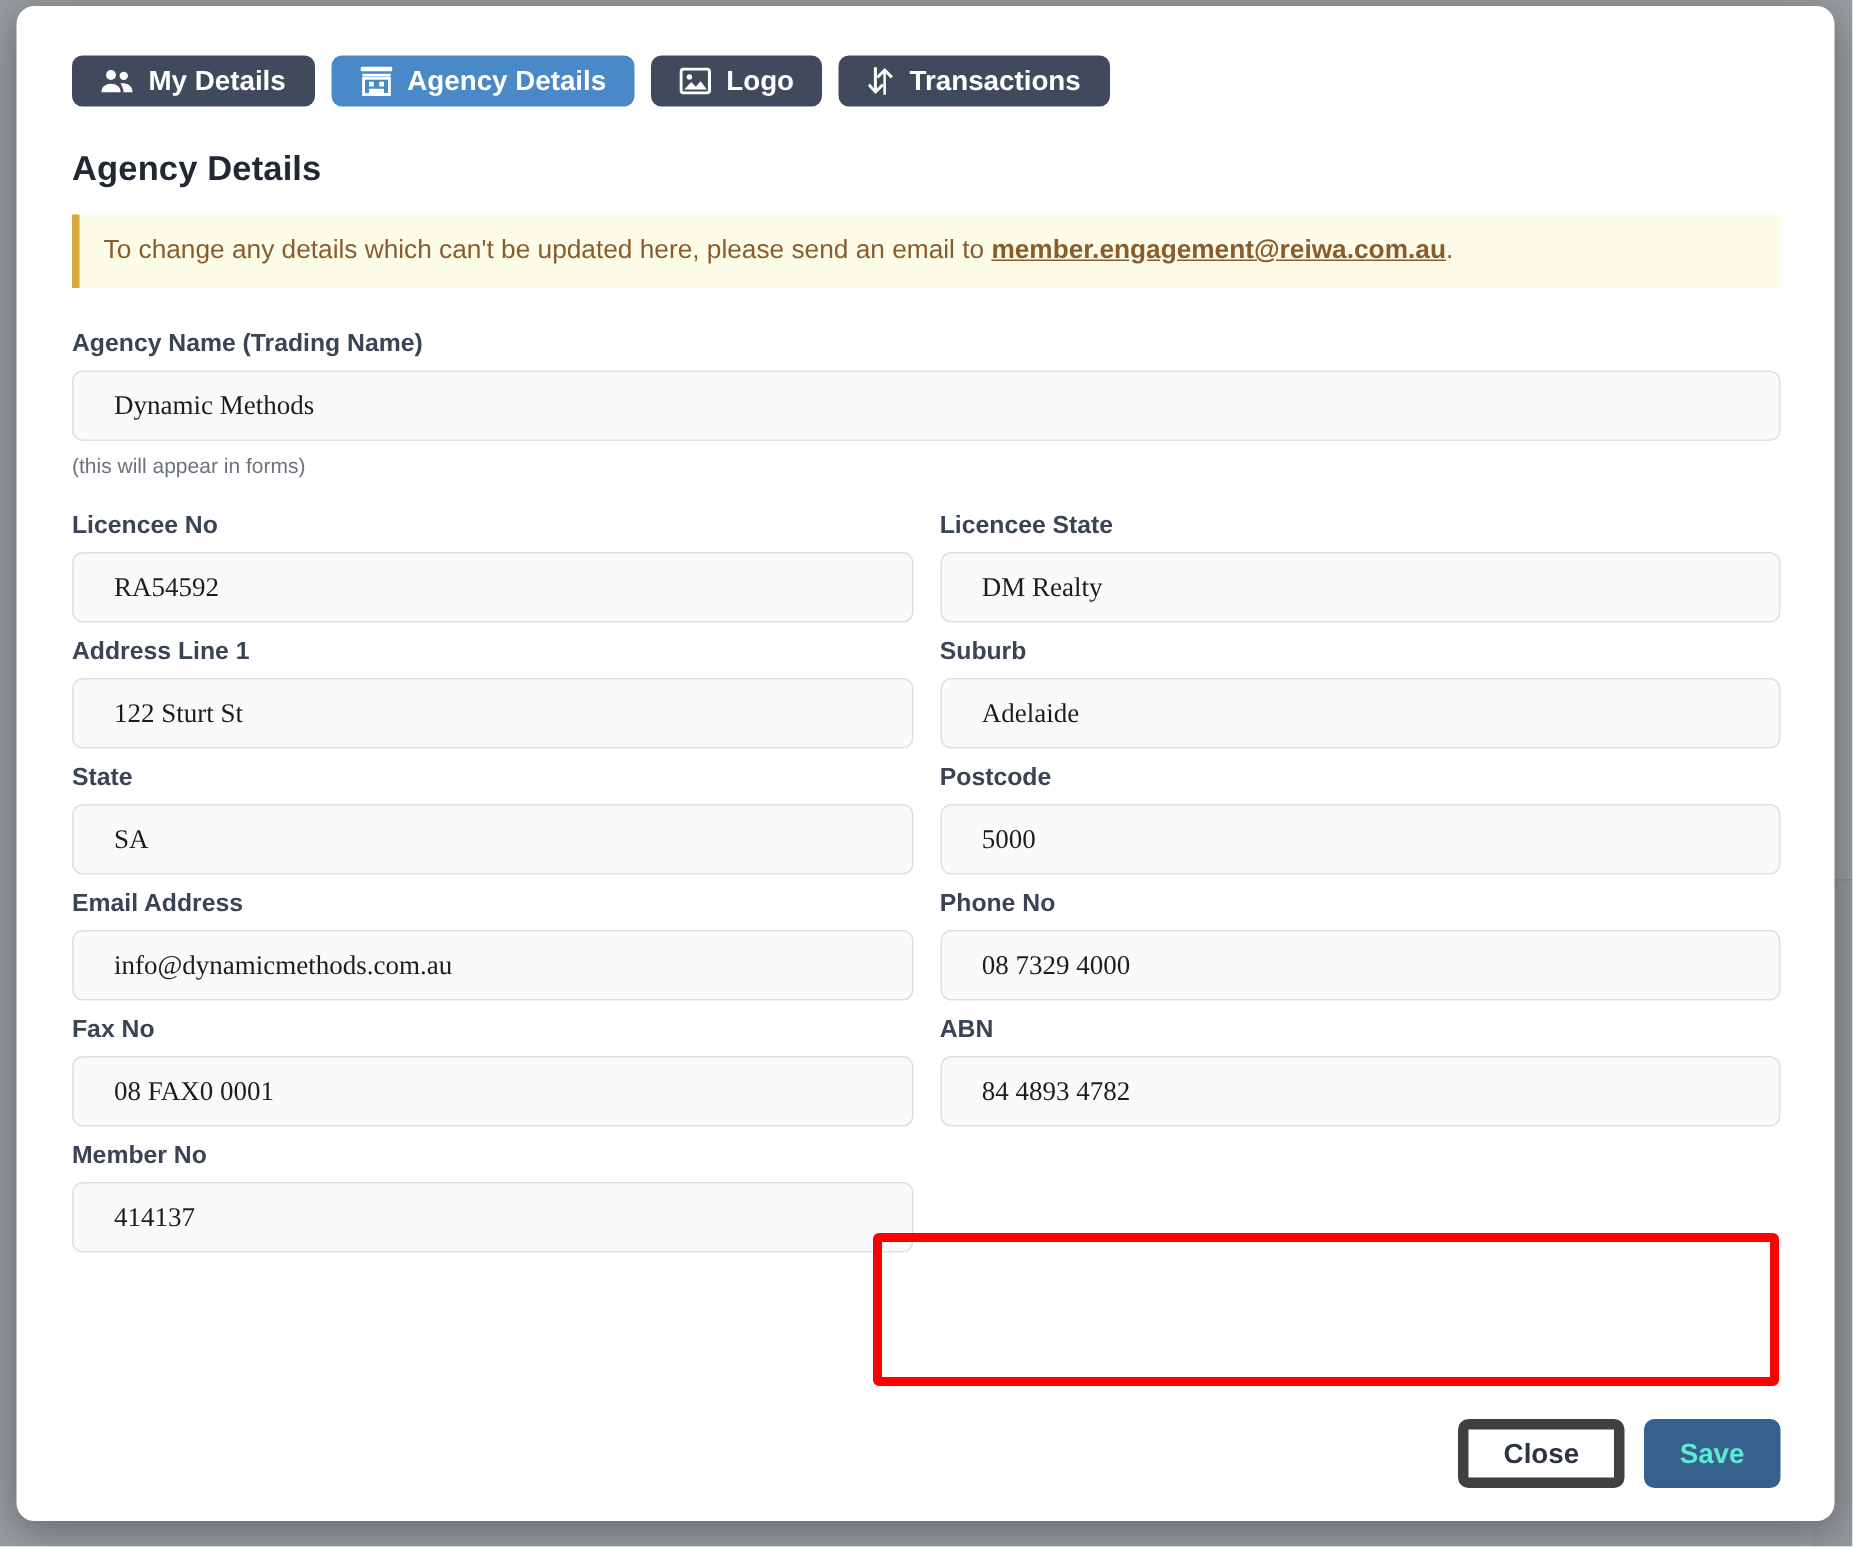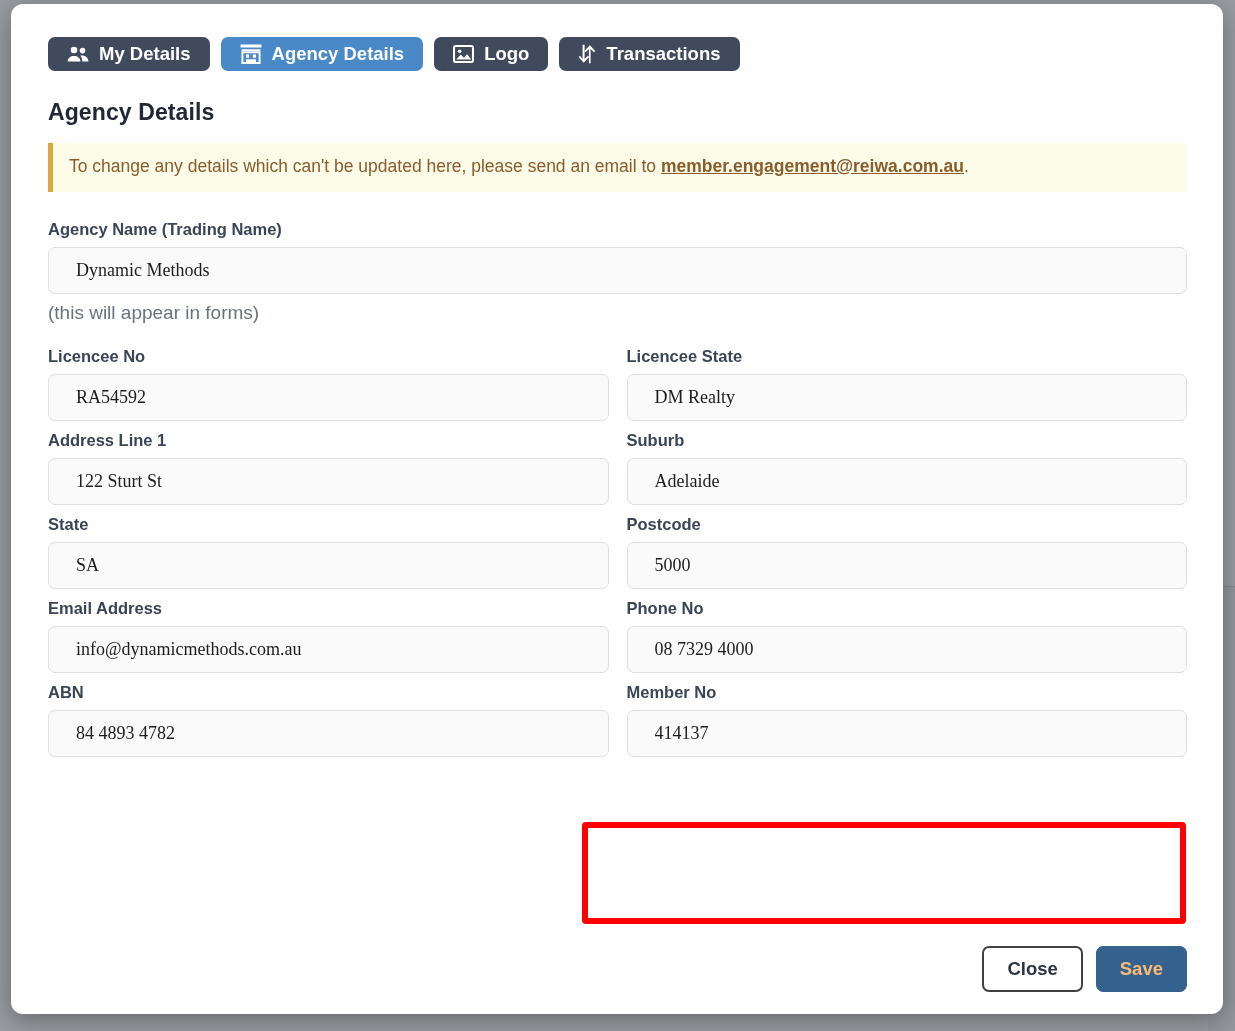--- a/index.html
+++ b/index.html
@@ -138,21 +138,21 @@
     border: 1px solid #dcdfe4;
     border-radius: 7px;
     background: #fafafa;
     color: #1c1c1c;
     font-size: 18px;
     font-family: Liberation Serif, serif;
     padding: 0 27px;
     outline: none;
   }
   .field-hint {
-    font-size: 19px;
+    font-size: 14px;
     color: #6c737f;
     margin-top: 8px;
   }
 
   #full-row { margin-bottom: 23px; }
 
   .grid {
     display: grid;
     grid-template-columns: 1fr 1fr;
     column-gap: 18px;
@@ -186,28 +186,28 @@
     height: 46px;
     padding: 0 23px;
     border-radius: 7px;
     font-size: 18.5px;
     font-weight: bold;
     font-family: "Liberation Sans", sans-serif;
     cursor: pointer;
   }
   #close-btn {
     background: #ffffff;
-    border: 2px solid #404040;
+    border: 7px solid #404040;
     color: #2c3440;
     margin-left: 31px;
   }
   #save-btn {
     background: #35618f;
     border: 1px solid #35618f;
-    color: #fdba74;
+    color: #5eead4;
   }
 </style>
 </head>
 <body>
 
 <div id="bg-page">
   <div id="bg-strip-top"></div>
   <div id="bg-col">
       <div class="bg-frag" style="top: 232px;">ic</div>
       <div class="bg-frag big" style="top: 404px;">li</div>
@@ -280,20 +280,21 @@
 
     <div class="grid" id="grid">
         <div class="cell field"><label class="field-label">Licencee No</label><input type="text" class="field-input" value="RA54592" style=""></div>
         <div class="cell field"><label class="field-label">Licencee State</label><input type="text" class="field-input" value="DM Realty" style=""></div>
         <div class="cell field"><label class="field-label">Address Line 1</label><input type="text" class="field-input" value="122 Sturt St" style=""></div>
         <div class="cell field"><label class="field-label">Suburb</label><input type="text" class="field-input" value="Adelaide" style=""></div>
         <div class="cell field"><label class="field-label">State</label><input type="text" class="field-input" value="SA" style=""></div>
         <div class="cell field"><label class="field-label">Postcode</label><input type="text" class="field-input" value="5000" style=""></div>
         <div class="cell field"><label class="field-label">Email Address</label><input type="text" class="field-input" value="info@dynamicmethods.com.au" style=""></div>
         <div class="cell field"><label class="field-label">Phone No</label><input type="text" class="field-input" value="08 7329 4000" style=""></div>
+        <div class="cell field"><label class="field-label">Fax No</label><input type="text" class="field-input" value="08 FAX0 0001" style=""></div>
         <div class="cell field"><label class="field-label">ABN</label><input type="text" class="field-input" value="84 4893 4782" style=""></div>
         <div class="cell field"><label class="field-label">Member No</label><input type="text" class="field-input" value="414137" style=""></div>
       </div>
 
     <div id="highlight" style="border-color: rgb(255, 0, 0);"></div>
 
     <div id="footer">
       <button id="close-btn" class="btn">Close</button>
       <button id="save-btn" class="btn">Save</button>
     </div>

